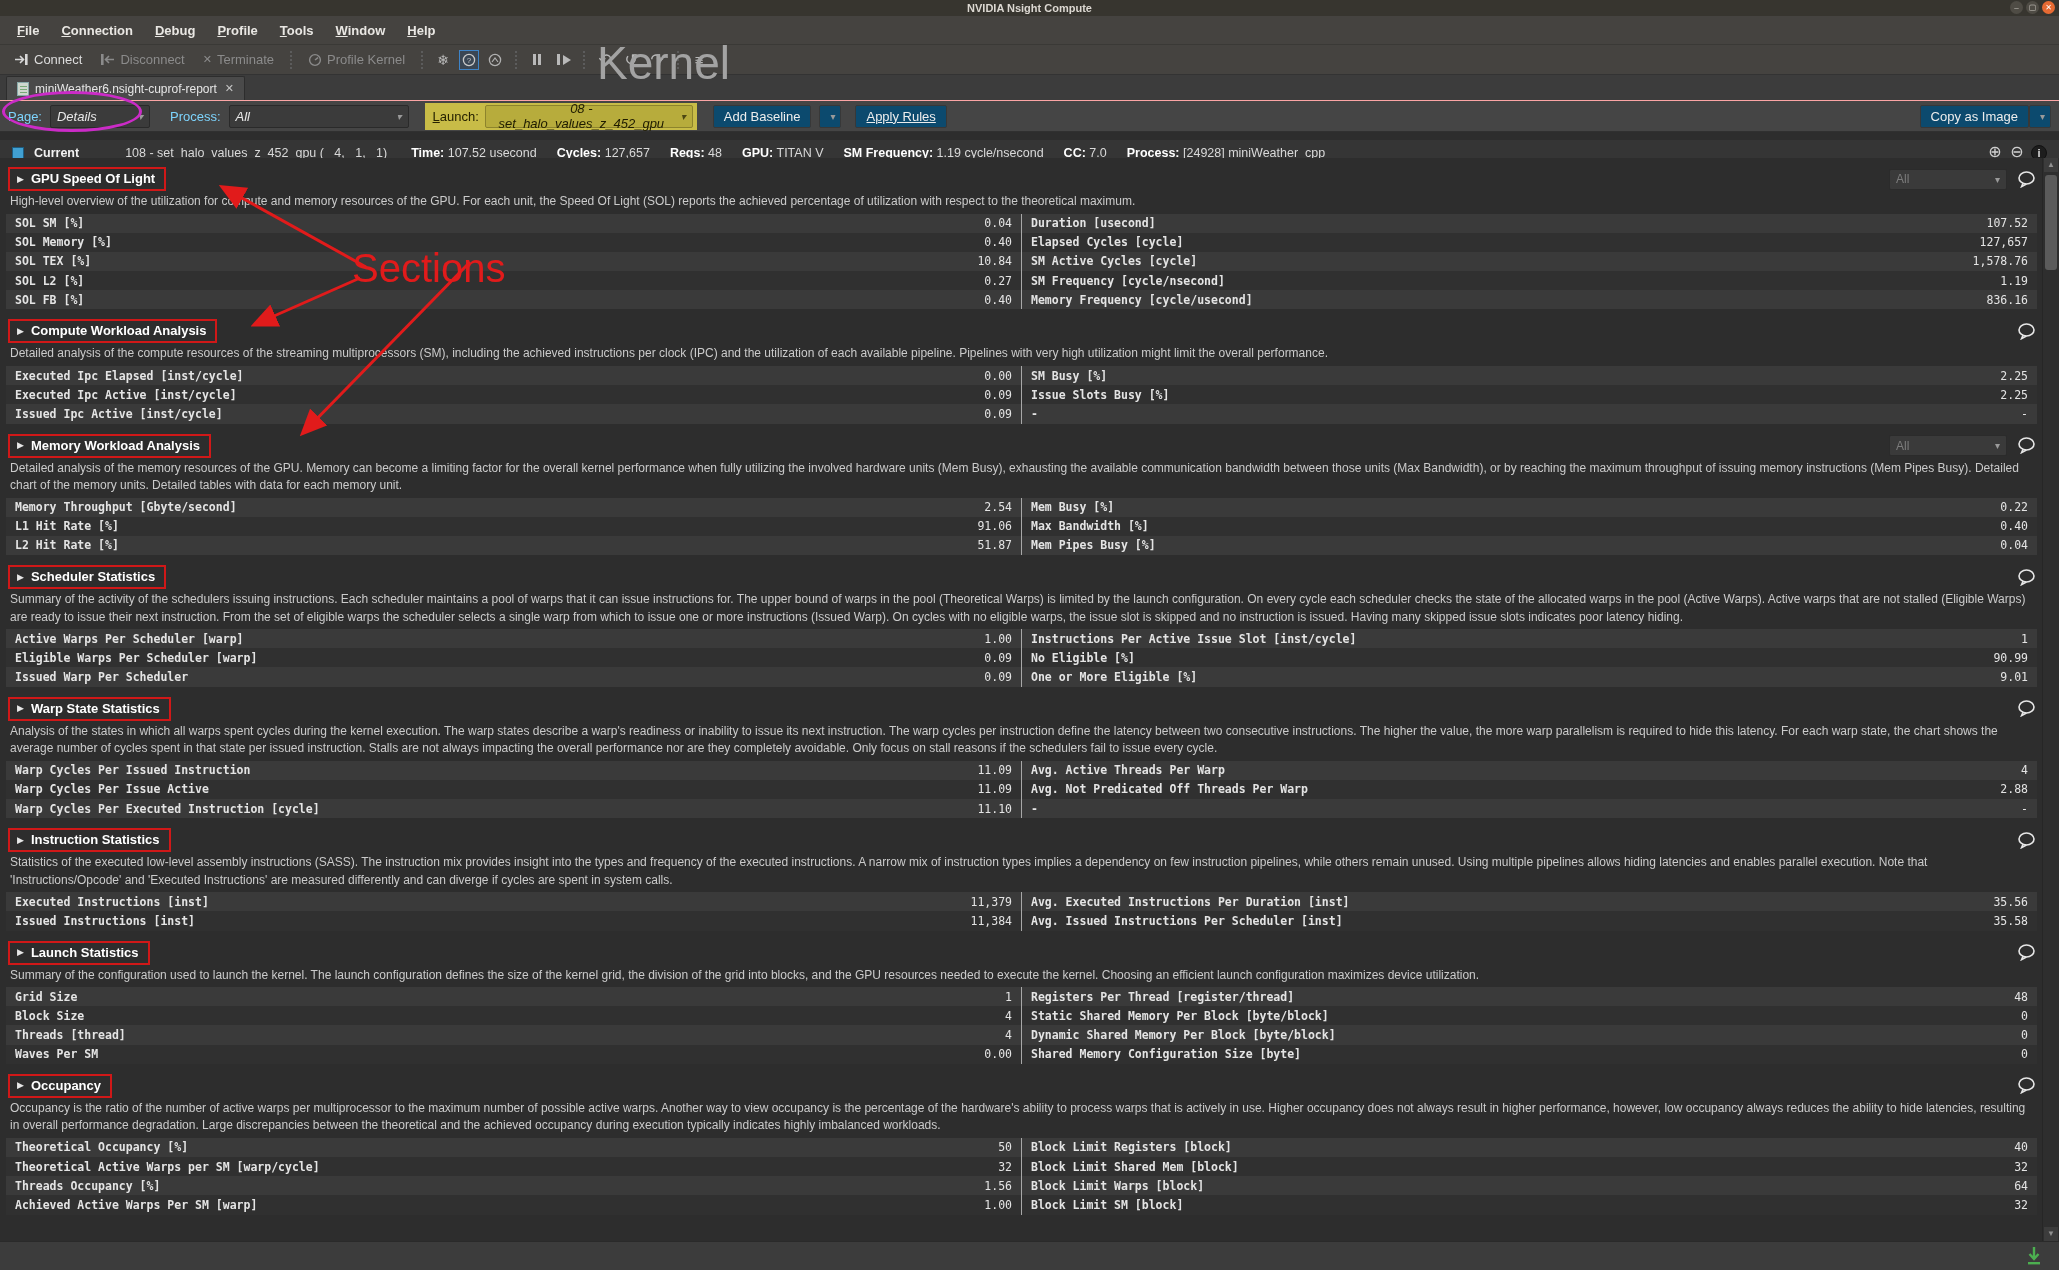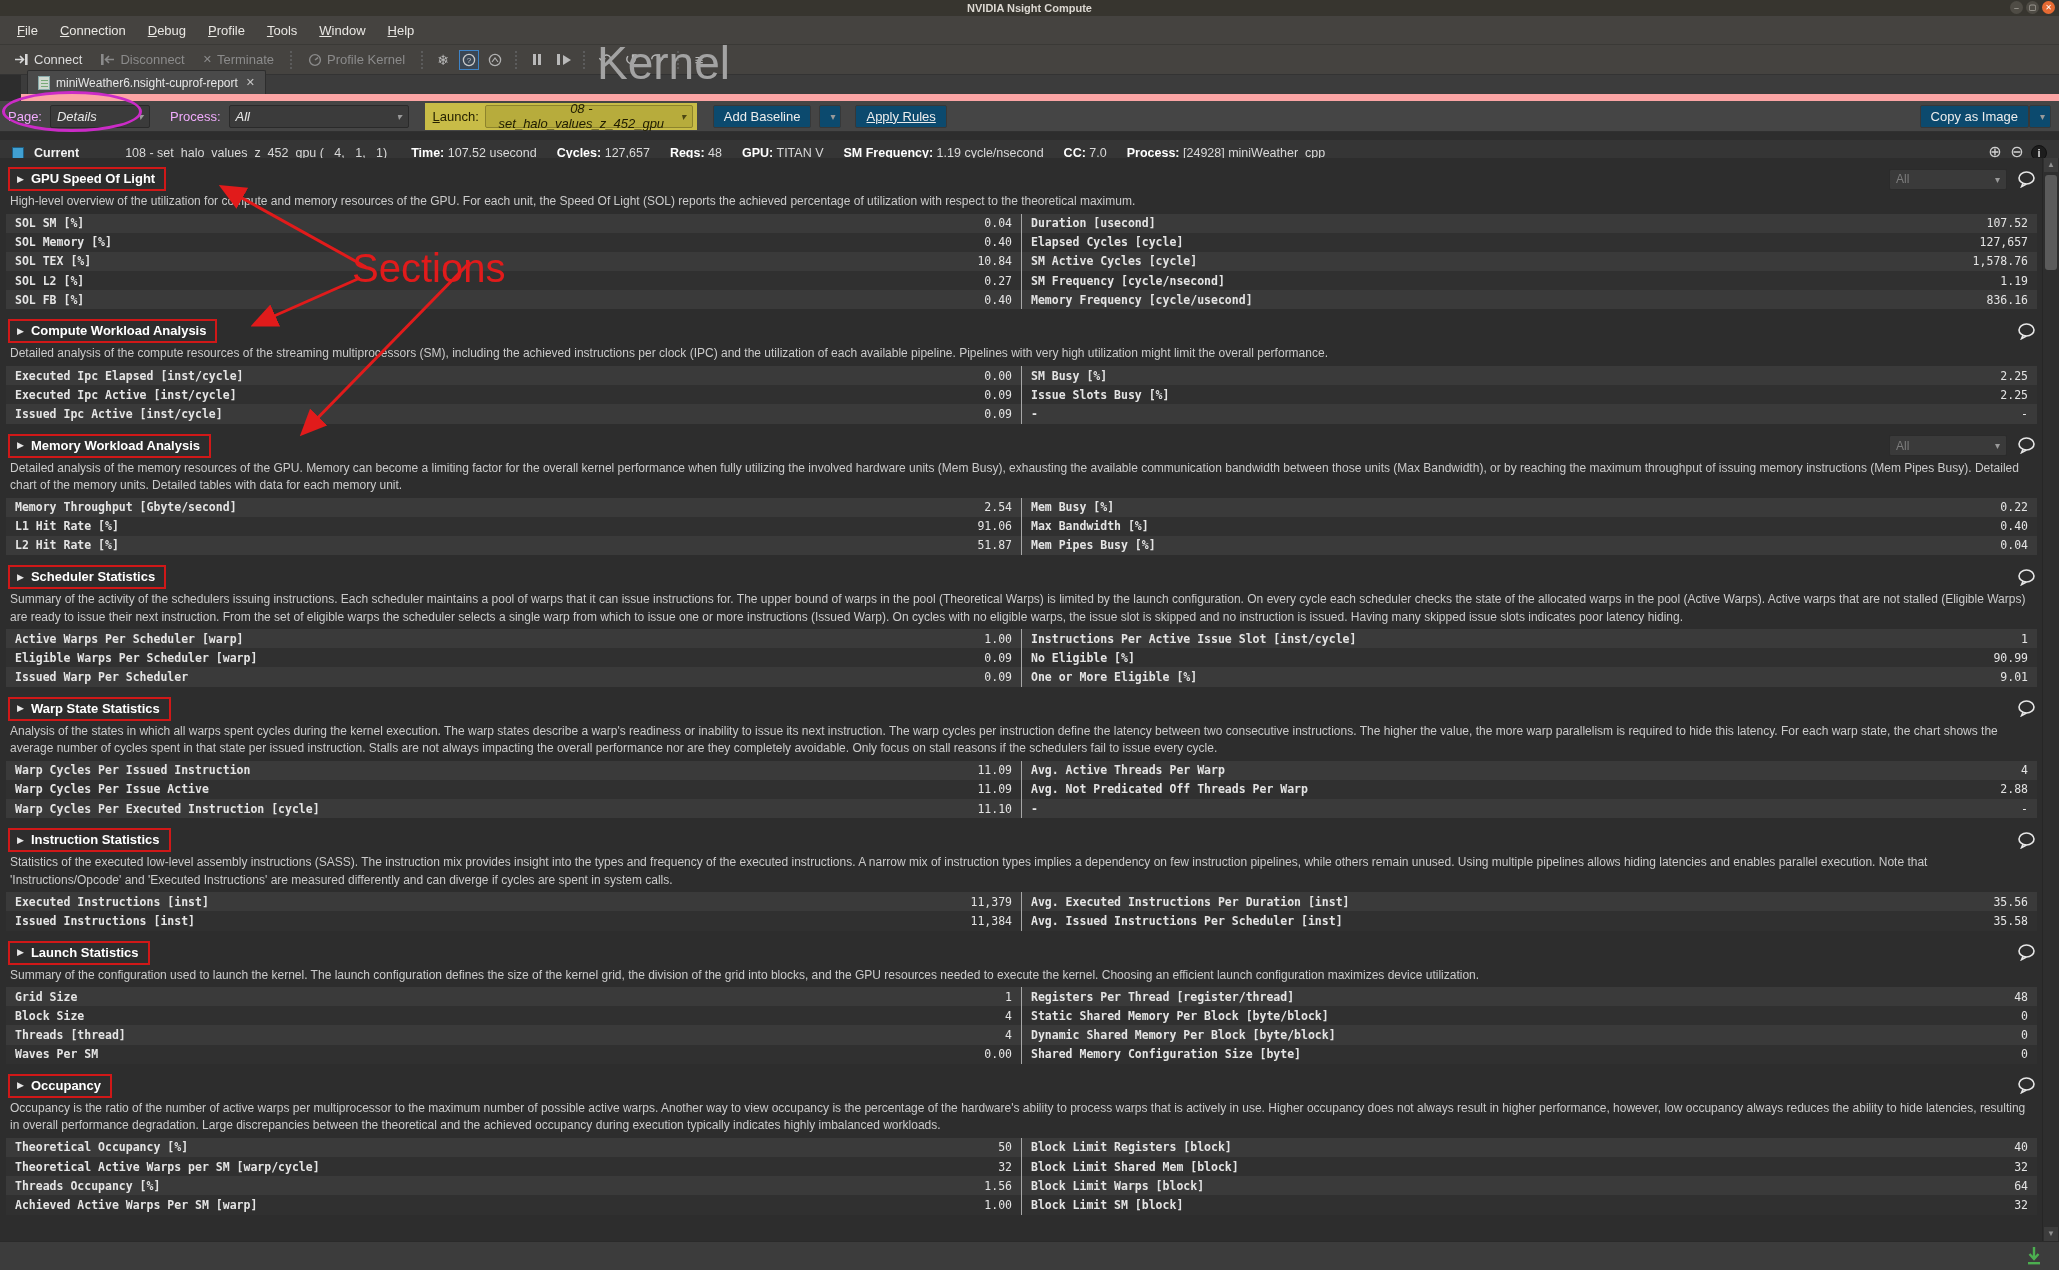--- a/index.html
+++ b/index.html
@@ -10,50 +10,50 @@
   
   .titlebar { height:16px; background:#37352f; display:flex; align-items:center; justify-content:center; position:relative; }
   .titlebar .title { color:#dcd8d2; font-size:11px; font-weight:bold; line-height:16px; }
   .win-controls { position:absolute; right:4px; top:1px; display:flex; gap:3px; }
   .win-btn { width:13px; height:13px; border-radius:50%; background:#4f4c45; color:#ccc8c0;
     font-size:8px; line-height:13px; text-align:center; }
   .win-btn.close { background:#e66a33; color:#fff; }
 
   
   .menubar { height:29px; background:#454340; display:flex; align-items:center; padding-left:8px; gap:4px;
-    border-bottom:1px solid #3a3936; }
+    border-bottom:1px solid #3a3936;font-weight:bold; }
   .menu-item { color:#e9e7e3; font-size:13px; padding:3px 9px; display:inline-block; }
   .menu-item::first-letter { text-decoration:underline; }
 
   
   .toolbar { height:30px; background:#454340; display:flex; align-items:center; padding-left:8px; gap:6px;
     border-bottom:1px solid #333; color:#dcdcdc; font-size:13px; }
   .tbtn { display:flex; align-items:center; gap:5px; padding:2px 6px; }
   .tbtn.disabled { color:#8b8b8b; }
   .tsep { width:1px; height:18px; border-left:2px dotted #5c5c5c; margin:0 4px; }
   .ticon { width:20px; height:20px; display:flex; align-items:center; justify-content:center; color:#b9b9b9; font-size:14px; }
   .ticon.sel { border:1px solid #3e84c8; background:#3a4654; }
   .pbar { display:inline-block; width:3px; height:11px; background:#b9b9b9; margin:0 1px; }
   .ptri { display:inline-block; width:0; height:0; border-left:8px solid #b9b9b9;
     border-top:5px solid transparent; border-bottom:5px solid transparent; margin-left:2px; }
 
   
   .tabbar { height:26px; background:#3c3c3c; display:flex; align-items:flex-end; padding-left:6px;
-    border-bottom:7px solid #fca5a5;margin-left:21px; }
+    border-bottom:1px solid #fca5a5; }
   .tab { height:24px; background:#4a4a4a; border:1px solid #2d2d2d; border-bottom:none;
     display:flex; align-items:center; gap:6px; padding:0 10px; color:#e6e6e6; font-size:12px; border-radius:2px 2px 0 0; }
   .tab .doc-icon { width:12px; height:14px; background:#cfd8cf; border:1px solid #8aa; position:relative; }
   .tab .doc-icon::after { content:""; position:absolute; left:2px; top:3px; width:7px; height:1px;
     box-shadow:0 0 #7a7, 0 3px #7a7, 0 6px #7a7; background:#7a7; }
   .tab-close { color:#c5c5c5; font-size:11px; margin-left:2px; }
 
   
   .controls { height:31px; background:#454545; display:flex; align-items:center; gap:8px; padding:0 8px;
     border-bottom:1px solid #303030; position:relative; }
-  .ctl-label { color:#f0abfc; font-size:13px; }
+  .ctl-label { color:#7dd3fc; font-size:13px; }
   .ctl-label.mn::first-letter { text-decoration:underline; }
   .dropdown { background:#3b3b3b; border:1px solid #2a2a2a; border-radius:2px; color:#e8e8e8; font-size:13px;
     height:23px; display:flex; align-items:center; justify-content:space-between; padding:0 6px;font-style:italic; }
   .dd-arrow { color:#9a9a9a; font-size:10px; margin-left:10px; }
   .btn { background:#0c4a6e; border:1px solid #383838; border-radius:2px; color:#ededed; font-size:13px;
     height:23px; display:flex; align-items:center; padding:0 10px;text-align:right; }
   .split-arrow { width:17px; }
   .launch-wrap { display:flex; align-items:center; gap:6px; background:#c8bc47; padding:2px 4px 2px 8px; }
   .launch-wrap .ctl-label { color:#262200; }
   .launch-wrap .dropdown { background:#b7ac3c; border-color:#8d842c; color:#1f1c00; }

